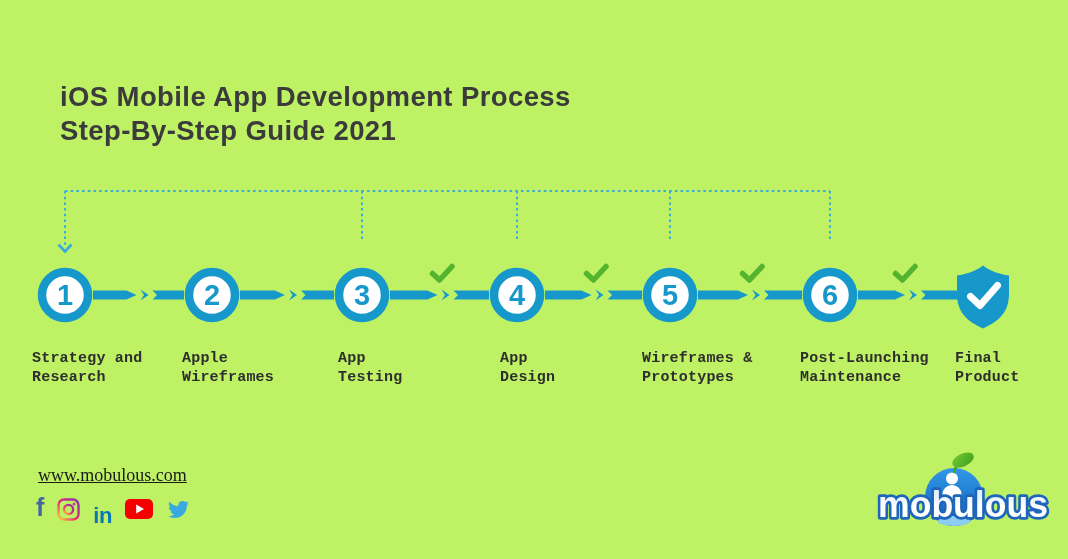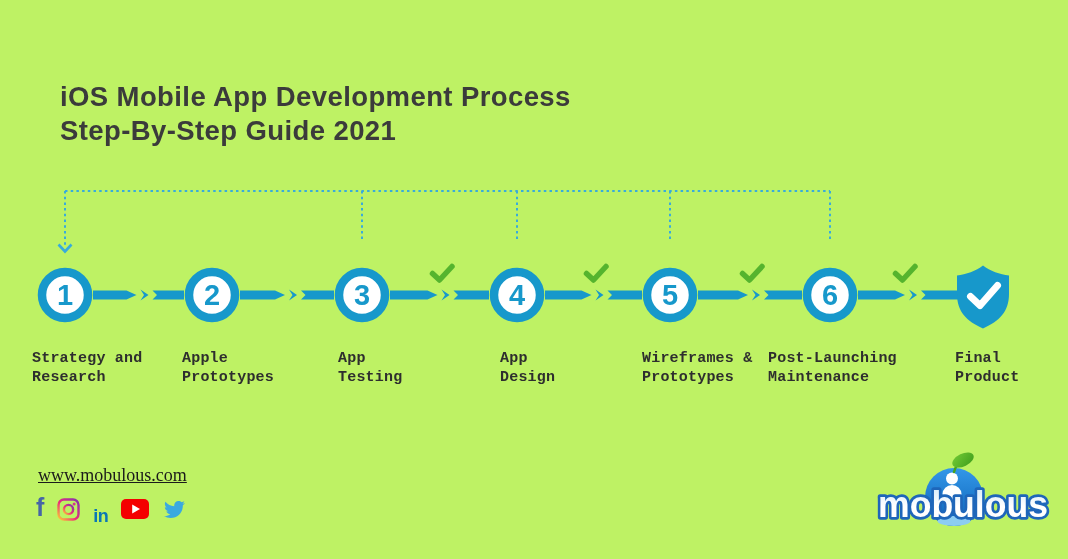--- a/index.html
+++ b/index.html
@@ -29,21 +29,21 @@
   }
   .social-row{
     position:absolute;left:36px;top:494px;height:30px;
     display:flex;align-items:center;gap:13px;
   }
   .social-row .glyph-fb{
     color:#4665a6;font-weight:700;font-size:25px;line-height:25px;
     display:inline-block;transform:translateY(-2px);cursor:pointer;
   }
   .social-row .glyph-in{
-    color:#0a77b5;font-weight:700;font-size:18px;line-height:22px;
+    color:#0a77b5;font-weight:700;font-size:22px;line-height:22px;
     letter-spacing:-.5px;display:inline-block;cursor:pointer;margin-top:14px;
   }
   .social-row svg{display:block;cursor:pointer;}
   .logo-svg{position:absolute;left:868px;top:441px;cursor:pointer;}
   .logo-word{
     font-family:"Liberation Sans",sans-serif;font-weight:700;
     font-size:37px;letter-spacing:0px;
   }
 </style>
 </head>
@@ -135,28 +135,28 @@
 
     <g>
       <path fill="#1798cb" d="M983 265.5 C990 271 1000 274.5 1009 275.5 L1009 294 C1009 311.5 999.5 321 983 328.5 C966.5 321 957 311.5 957 294 L957 275.5 C966 274.5 976 271 983 265.5 Z"></path>
       <polyline points="970.5,296.5 980,305.5 997.5,285.5" fill="none" stroke="#ffffff" stroke-width="7" stroke-linecap="round" stroke-linejoin="round"></polyline>
     </g>
   </svg>
 
   <div class="step-label" style="left:32px">Strategy and
 Research</div>
   <div class="step-label" style="left:182px">Apple
-Prototypes</div>
+Wireframes</div>
   <div class="step-label" style="left:338px">App
 Testing</div>
   <div class="step-label" style="left:500px">App
 Design</div>
   <div class="step-label" style="left:642px">Wireframes &amp;
 Prototypes</div>
-  <div class="step-label" style="left:768px">Post-Launching
+  <div class="step-label" style="left:800px">Post-Launching
 Maintenance</div>
   <div class="step-label" style="left:955px">Final
 Product</div>
 
   <div class="website">www.mobulous.com</div>
 
   <div class="social-row">
     <span class="glyph-fb">f</span>
 
     <svg width="23" height="23" viewBox="0 0 23 23">

